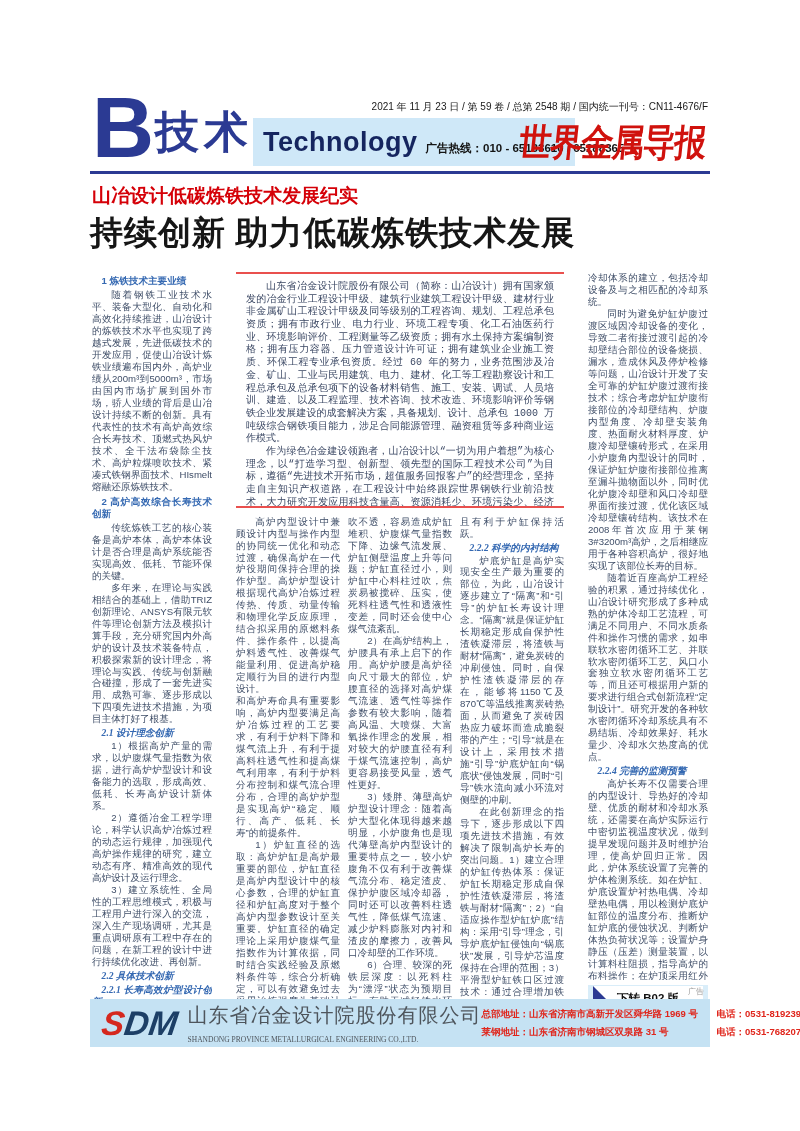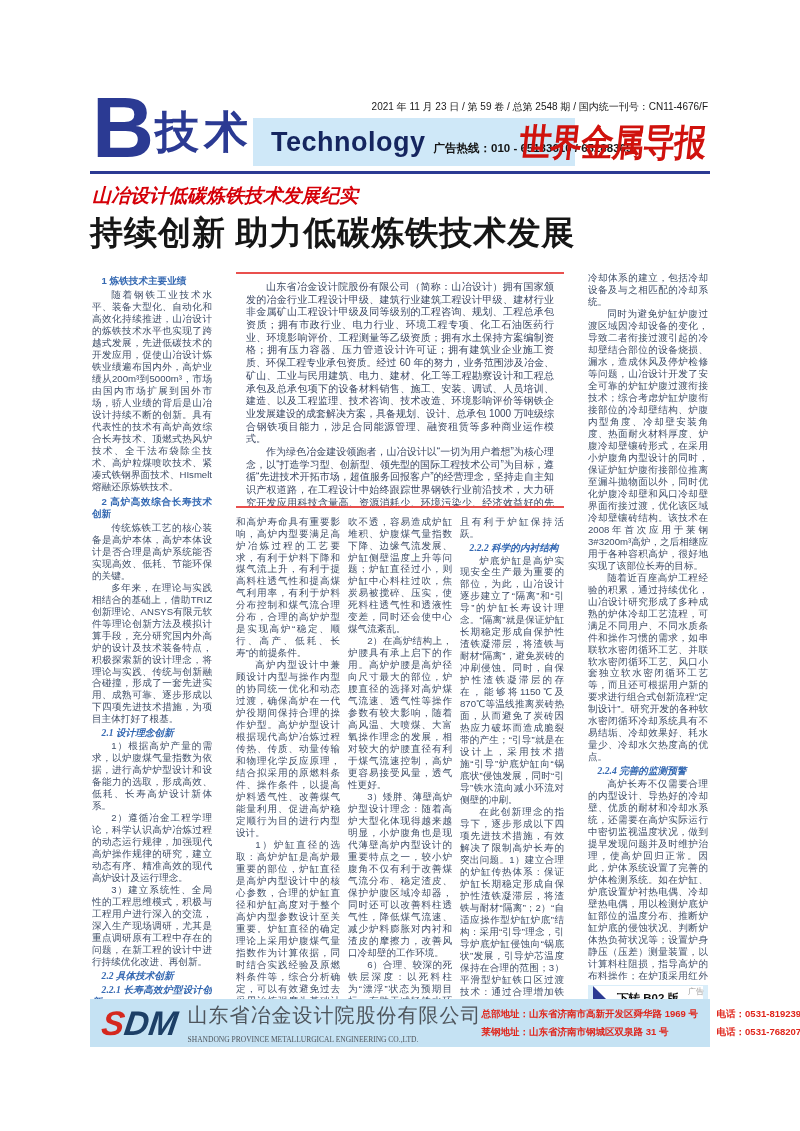--- a/index.html
+++ b/index.html
@@ -5,38 +5,38 @@
   html,body{margin:0;padding:0;background:#e8e8e8;}
   .page{position:relative;width:800px;height:1131px;margin:0 auto;background:#ffffff;
         font-family:"Liberation Sans",sans-serif;overflow:hidden;}
   
   .b-letter{position:absolute;left:92px;top:84px;font-size:86px;line-height:1;
             font-weight:bold;color:#2b3a93;}
   .section-name{position:absolute;left:155px;top:110px;font-size:44px;line-height:1;
             font-weight:bold;color:#2b3a93;letter-spacing:5px;}
   .dateline{position:absolute;right:92px;top:100px;font-size:10px;color:#1a1a1a;}
   .tech-band{position:absolute;left:253px;top:118px;width:322px;height:48px;
-            background:#cfe8f8;display:flex;align-items:center;padding:0 18px;box-sizing:border-box;}
+            background:#cfe8f8;display:flex;align-items:center;padding:0 10px;box-sizing:border-box;}
   .tech-word{font-size:27px;font-weight:bold;color:#15255f;letter-spacing:0.5px;}
   .hotline{font-size:11.5px;font-weight:bold;color:#141414;margin-left:8px;margin-top:12px;white-space:nowrap;}
   .paper-logo{position:absolute;right:92px;top:118px;font-size:32px;font-weight:bold;
             color:#d0120d;font-family:"Liberation Serif",serif;transform:skewX(-6deg) scaleY(1.15);
             transform-origin:right top;letter-spacing:-1px;}
   .blue-rule{position:absolute;left:90px;right:90px;top:171px;height:3px;background:#2b3a93;}
   
-  .kicker{position:absolute;left:92px;top:183px;font-size:19px;font-weight:bold;color:#d50008;font-style:italic;}
+  .kicker{position:absolute;left:92px;top:183px;font-size:19px;font-weight:bold;color:#d50008;}
   .headline{position:absolute;left:90px;right:90px;top:211px;margin:0;text-align:left;
             font-family:"Liberation Serif",serif;font-weight:bold;font-size:33px;color:#161616;letter-spacing:1px;}
   
   .body-area{position:absolute;left:92px;top:272px;width:616px;height:740px;display:flex;gap:24px;
             color:#3f4e68;}
   .colnarrow{width:120px;flex:none;overflow:hidden;}
   .middle{flex:1;display:flex;flex-direction:column;}
   .intro-box{border-top:2px solid #e9504e;border-bottom:2px solid #e9504e;height:248px;box-sizing:border-box;
-            padding:7px 10px 0;font-family:Liberation Sans, sans-serif;font-size:10px;line-height:1.27;
+            padding:7px 10px 0;font-family:Liberation Mono, monospace;font-size:10px;line-height:1.27;
             text-align:justify;overflow:hidden;color:#3a4763;}
   .intro-box p{margin:0;text-indent:2em;}
   .mid-cols{margin-top:8px;height:524px;column-count:3;column-gap:8px;overflow:hidden;}
   .blk{font-size:9.6px;line-height:1.25;text-align:justify;margin:0;}
   .blk.p{text-indent:2em;}
   .blk.p.noindent{text-indent:0;}
   .blk.h{color:#3569b2;font-weight:bold;text-indent:1em;margin:3px 0 2px;}
   .blk.sub{color:#3569b2;font-weight:bold;font-style:italic;font-family:"Liberation Serif",serif;
             text-indent:1em;margin:2px 0 1px;}
   .col5{display:flex;flex-direction:column;}
@@ -97,22 +97,22 @@
         <div class="blk sub">2.2 具体技术创新</div>
         <div class="blk sub">2.2.1 长寿高效炉型设计创新</div>
         <div class="blk p">高炉内型对高炉冶炼过程</div>
       </div>
     <div class="middle">
       <div class="intro-box">
         <p>山东省冶金设计院股份有限公司（简称：山冶设计）拥有国家颁发的冶金行业工程设计甲级、建筑行业建筑工程设计甲级、建材行业非金属矿山工程设计甲级及同等级别的工程咨询、规划、工程总承包资质；拥有市政行业、电力行业、环境工程专项、化工石油医药行业、环境影响评价、工程测量等乙级资质；拥有水土保持方案编制资格；拥有压力容器、压力管道设计许可证；拥有建筑业企业施工资质、环保工程专业承包资质。经过 60 年的努力，业务范围涉及冶金、矿山、工业与民用建筑、电力、建材、化工等工程勘察设计和工程总承包及总承包项下的设备材料销售、施工、安装、调试、人员培训、建造、以及工程监理、技术咨询、技术改造、环境影响评价等钢铁企业发展建设的成套解决方案，具备规划、设计、总承包 1000 万吨级综合钢铁项目能力，涉足合同能源管理、融资租赁等多种商业运作模式。</p>
         <p>作为绿色冶金建设领跑者，山冶设计以“一切为用户着想”为核心理念，以“打造学习型、创新型、领先型的国际工程技术公司”为目标，遵循“先进技术开拓市场，超值服务回报客户”的经营理念，坚持走自主知识产权道路，在工程设计中始终跟踪世界钢铁行业前沿技术，大力研究开发应用科技含量高、资源消耗少、环境污染少、经济效益好的先进技术，取得了诸多成果。</p>
       </div>
       <div class="mid-cols">
+          <div class="blk p">高炉内型设计中兼顾设计内型与操作内型的协同统一优化和动态过渡，确保高炉在一代炉役期间保持合理的操作炉型。高炉炉型设计根据现代高炉冶炼过程传热、传质、动量传输和物理化学反应原理，结合拟采用的原燃料条件、操作条件，以提高炉料透气性、改善煤气能量利用、促进高炉稳定顺行为目的进行内型设计。</div>
           <div class="blk p noindent">和高炉寿命具有重要影响，高炉内型要满足高炉冶炼过程的工艺要求，有利于炉料下降和煤气流上升，有利于提高料柱透气性和提高煤气利用率，有利于炉料分布控制和煤气流合理分布，合理的高炉炉型是实现高炉“稳定、顺行、高产、低耗、长寿”的前提条件。</div>
-          <div class="blk p">高炉内型设计中兼顾设计内型与操作内型的协同统一优化和动态过渡，确保高炉在一代炉役期间保持合理的操作炉型。高炉炉型设计根据现代高炉冶炼过程传热、传质、动量传输和物理化学反应原理，结合拟采用的原燃料条件、操作条件，以提高炉料透气性、改善煤气能量利用、促进高炉稳定顺行为目的进行内型设计。</div>
           <div class="blk p">1）炉缸直径的选取：高炉炉缸是高炉最重要的部位，炉缸直径是高炉内型设计中的核心参数，合理的炉缸直径和炉缸高度对于整个高炉内型参数设计至关重要。炉缸直径的确定理论上采用炉腹煤气量指数作为计算依据，同时结合实践经验及原燃料条件等，综合分析确定，可以有效避免过去采用冶炼强度为基础计算所造成的偏差，避免因炉缸直径过大，气流吹不透，容易造成炉缸堆积、炉腹煤气量指数下降、边缘气流发展、炉缸侧壁温度上升等问题；炉缸直径过小，则炉缸中心料柱过吹，焦炭易被搅碎、压实，使死料柱透气性和透液性变差，同时还会使中心煤气流紊乱。</div>
           <div class="blk p">2）在高炉结构上，炉腰具有承上启下的作用。高炉炉腰是高炉径向尺寸最大的部位，炉腰直径的选择对高炉煤气流速、透气性等操作参数有较大影响，随着高风温、大喷煤、大富氧操作理念的发展，相对较大的炉腰直径有利于煤气流速控制，高炉更容易接受风量，透气性更好。</div>
           <div class="blk p">3）矮胖、薄壁高炉炉型设计理念：随着高炉大型化体现得越来越明显，小炉腹角也是现代薄壁高炉内型设计的重要特点之一，较小炉腹角不仅有利于改善煤气流分布、稳定渣皮、保护炉腹区域冷却器，同时还可以改善料柱透气性，降低煤气流速、减少炉料膨胀对内衬和渣皮的摩擦力，改善风口冷却壁的工作环境。</div>
           <div class="blk p">6）合理、较深的死铁层深度：以死料柱为“漂浮”状态为预期目标，有助于减轻铁水环流对炉缸耐材的侵蚀，且有利于炉缸保持活跃。</div>
           <div class="blk sub">2.2.2 科学的内衬结构</div>
           <div class="blk p">炉底炉缸是高炉实现安全生产最为重要的部位，为此，山冶设计逐步建立了“隔离”和“引导”的炉缸长寿设计理念。“隔离”就是保证炉缸长期稳定形成自保护性渣铁凝滞层，将渣铁与耐材“隔离”，避免炭砖的冲刷侵蚀。同时，自保护性渣铁凝滞层的存在，能够将1150℃及870℃等温线推离炭砖热面，从而避免了炭砖因热应力破坏而造成脆裂带的产生；“引导”就是在设计上，采用技术措施“引导”炉底炉缸向“锅底状”侵蚀发展，同时“引导”铁水流向减小环流对侧壁的冲刷。</div>
           <div class="blk p">在此创新理念的指导下，逐步形成以下四项先进技术措施，有效解决了限制高炉长寿的突出问题。1）建立合理的炉缸传热体系：保证炉缸长期稳定形成自保护性渣铁凝滞层，将渣铁与耐材“隔离”；2）“自适应操作型炉缸炉底”结构：采用“引导”理念，引导炉底炉缸侵蚀向“锅底状”发展，引导炉芯温度保持在合理的范围；3）平滑型炉缸铁口区过渡技术：通过合理增加铁口区域炭砖厚度和平滑型过渡措施，引导炉缸铁水流向，减少铁水对铁口区耐材的冲刷侵蚀；4）安全可靠的炉缸炉腹过渡衔接技术：改进炉缸炉腹衔接部位的冷却壁结构，将炉缸炉腹衔接部位隔离在漏斗状侵蚀线以外，解决炉缸和炉腹冷却壁衔接部位烧损的问题。</div>
           <div class="blk sub">2.2.3 无过热冷却理念</div>
           <div class="blk p">炉腹、炉腰、炉身下部是实现高炉长寿的关键部位。此区域处于高温熔融区，承受炉料磨损冲刷、炉渣化学侵蚀、软融带根部反复上下移动产生的热震、碱金属和锌的破坏作用，是高炉工况最恶劣的区域。根据多年的生产经验，如此恶劣的工况，任何耐火材料在此区域都难以长期维持存在，特别是热震作用使耐材都难以长期使用，最终只有靠形成渣皮来保护冷却设备是实现长寿最有效措施。能否快速形成稳定渣皮是取决于该区域是否有合理高效的冷却体系，即无过热</div>
         </div>

